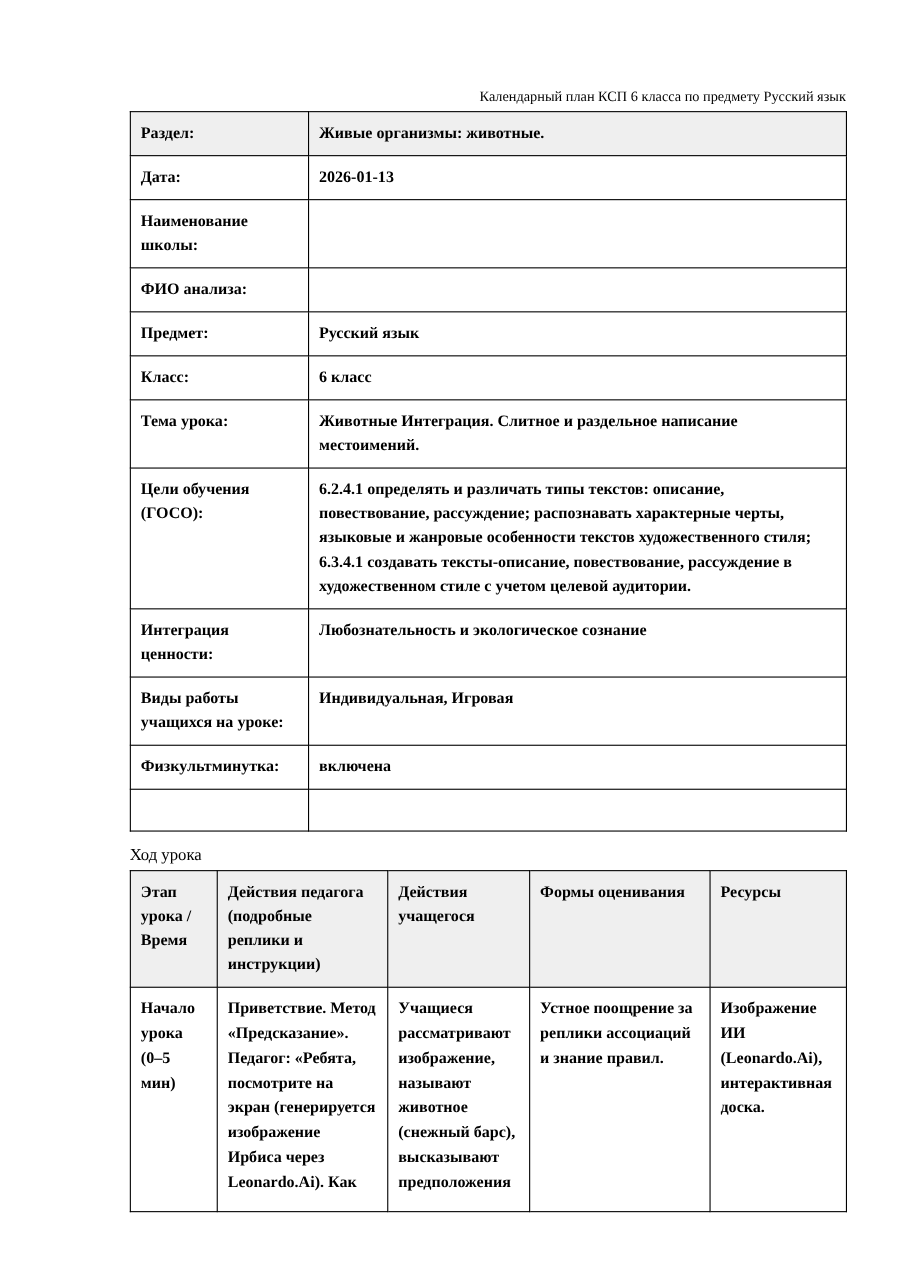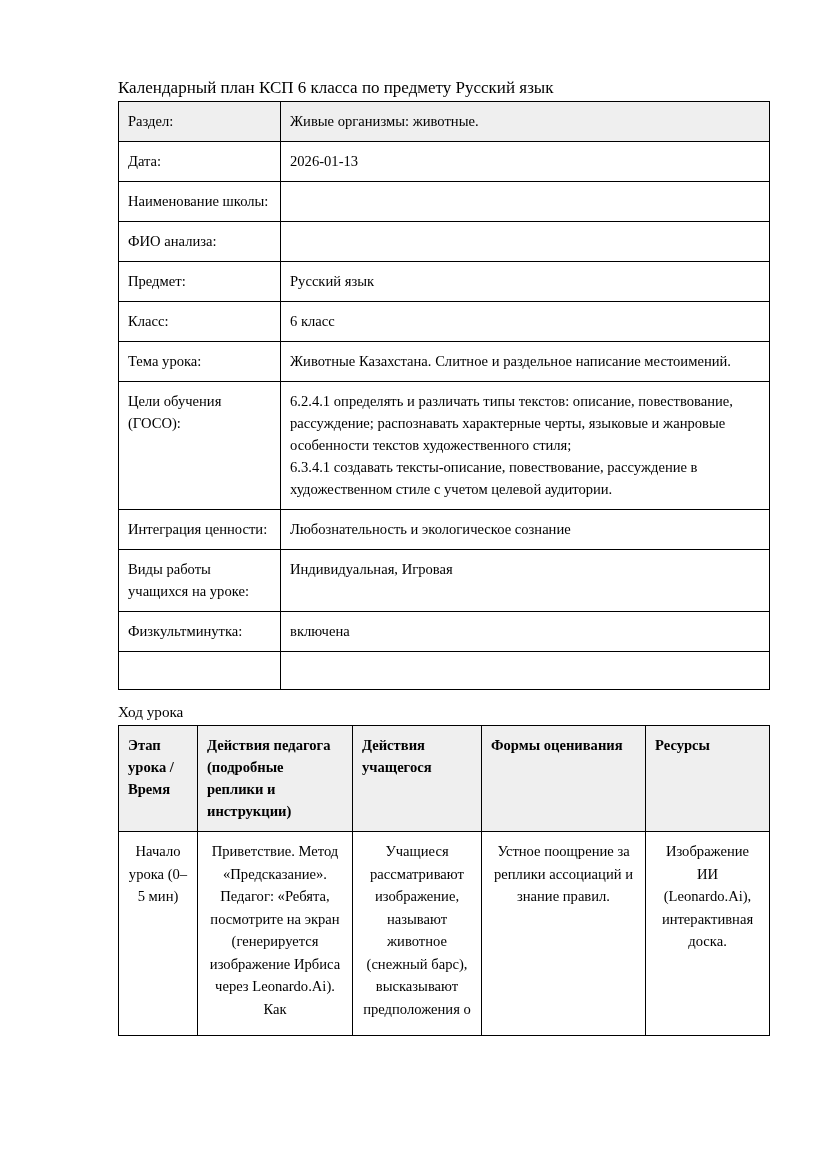--- a/index.html
+++ b/index.html
@@ -16,38 +16,39 @@
     -webkit-font-smoothing: antialiased;
   }
   .page {
     position: relative;
     width: 827px;
     height: 1170px;
     box-sizing: border-box;
     padding: 78px 58px 0 118px;
   }
   .doc-title {
-    font-size: 17px;
+    font-size: 13px;
     line-height: 19px;
     margin: 0 0 4px 0;
     white-space: nowrap;
+    text-align: right;
   }
   table.kt {
     border-collapse: collapse;
     table-layout: fixed;
     width: 651px;
     margin: 0;
   }
   table.kt td, table.kt th {
     border: 1px solid #000000;
     padding: 8px 9px 9px 9px;
     vertical-align: top;
     font-size: 14.6px;
     line-height: 22px;
-    font-weight: normal;
+    font-weight: bold;
     text-align: left;
   }
   
   .info-table .col-label { width: 162px; }
   .info-table .col-value { width: 489px; }
   .info-table tr.shaded td { background: #efefef; }
   .info-table td.empty { height: 20px; }
 
   
   .flow-label {
@@ -60,21 +61,20 @@
     font-weight: bold;
   }
   .flow-table .c1 { width: 79px; }
   .flow-table .c2 { width: 155px; }
   .flow-table .c3 { width: 129px; }
   .flow-table .c4 { width: 164px; }
   .flow-table .c5 { width: 124px; }
   .flow-table tbody td {
     height: 186px;
     line-height: 22.5px;
-    text-align: center;
   }
   .clip-wrap {
     position: relative;
     max-height: 186px;
     overflow: hidden;
   }
 </style>
 </head>
 <body>
 
@@ -107,21 +107,21 @@
         <tr>
           <td>Предмет:</td>
           <td>Русский язык</td>
         </tr>
         <tr>
           <td>Класс:</td>
           <td>6 класс</td>
         </tr>
         <tr>
           <td>Тема урока:</td>
-          <td>Животные Казахстана. Слитное и раздельное написание местоимений.</td>
+          <td>Животные Интеграция. Слитное и раздельное написание местоимений.</td>
         </tr>
         <tr>
           <td>Цели обучения (ГОСО):</td>
           <td>6.2.4.1 определять и различать типы текстов: описание, повествование, рассуждение; распознавать характерные черты, языковые и жанровые особенности текстов художественного стиля;<br>6.3.4.1 создавать тексты-описание, повествование, рассуждение в художественном стиле с учетом целевой аудитории.</td>
         </tr>
         <tr>
           <td>Интеграция ценности:</td>
           <td>Любознательность и экологическое сознание</td>
         </tr>
         <tr>

